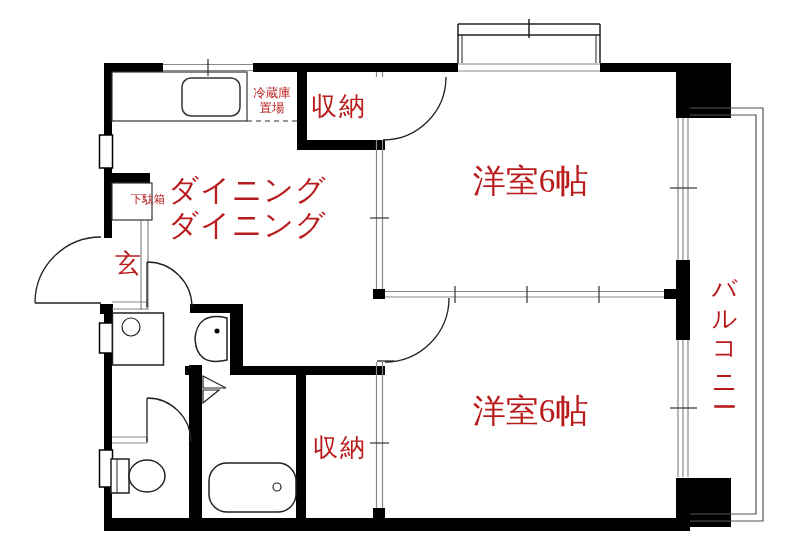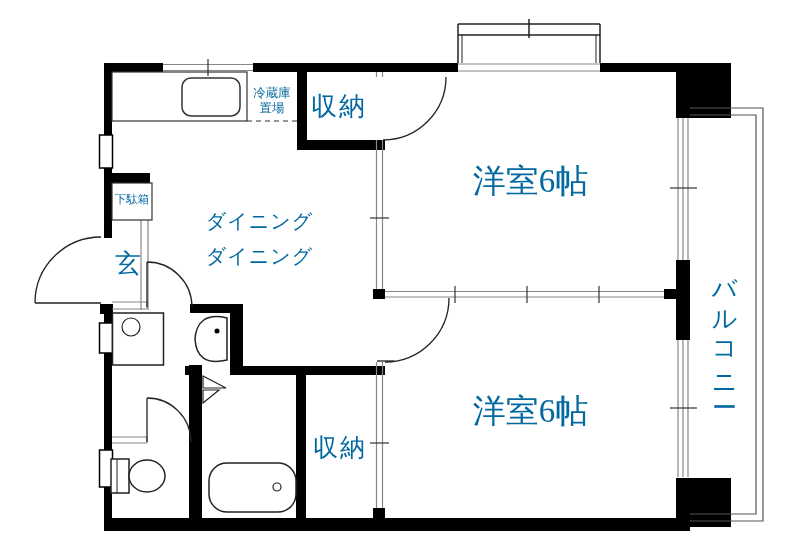--- a/index.html
+++ b/index.html
@@ -1,28 +1,28 @@
 <!DOCTYPE html>
 <html><head>
 <meta charset="utf-8">
 <style>
   html,body{margin:0;padding:0;background:#ffffff;}
   #stage{
     position:relative;width:800px;height:547px;background:#fff;overflow:hidden;
     font-family:"Liberation Serif","DejaVu Serif",serif;color:#000;
   }
   #plan-svg{position:absolute;left:0;top:0;}
-  .lbl{position:absolute;text-align:center;white-space:pre-line;color:#0369a1;}
-  .lbl-dk{left:162px;top:172px;width:195px;font-size:20px;line-height:35px;letter-spacing:1px;margin-top:32px;}
+  .lbl{position:absolute;text-align:center;white-space:pre-line;color:#b91c1c;}
+  .lbl-dk{left:150px;top:172px;width:195px;font-size:30px;line-height:35px;letter-spacing:1px;}
   .lbl-west1{left:438px;top:159px;width:185px;font-size:33px;}
   .lbl-west2{left:438px;top:389px;width:185px;font-size:33px;}
   .lbl-shuno-top{left:300px;top:89px;width:78px;font-size:26px;letter-spacing:2px;}
   .lbl-shuno-btm{left:301px;top:431px;width:78px;font-size:25px;letter-spacing:2px;}
   .lbl-reizoko{left:244px;top:86px;width:56px;font-size:12.5px;line-height:15px;}
-  .lbl-getabako{left:111px;top:192px;width:42px;font-size:11.5px;}
+  .lbl-getabako{left:111px;top:192px;width:42px;font-size:11.5px;padding-left:16px;}
   .lbl-gen{left:113px;top:246px;width:30px;font-size:26px;}
   .lbl-balcony{
     left:705px;top:242px;width:36px;height:175px;font-size:25px;
     writing-mode:vertical-rl;text-orientation:upright;letter-spacing:5px;text-align:center;
   }
 </style>
 </head>
 <body>
 
 <div id="stage">

